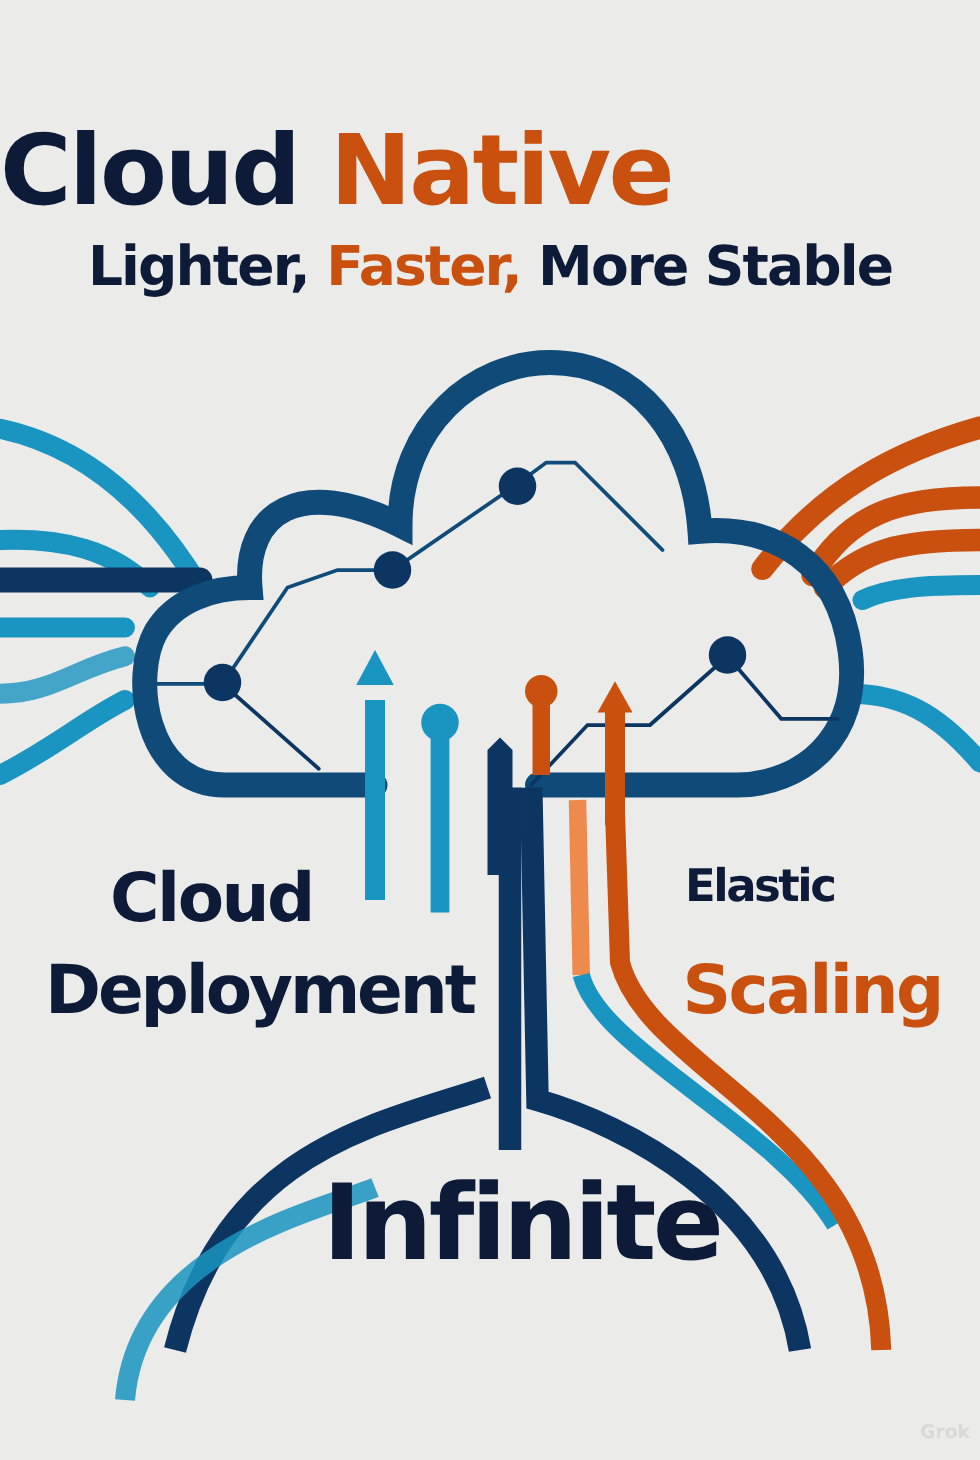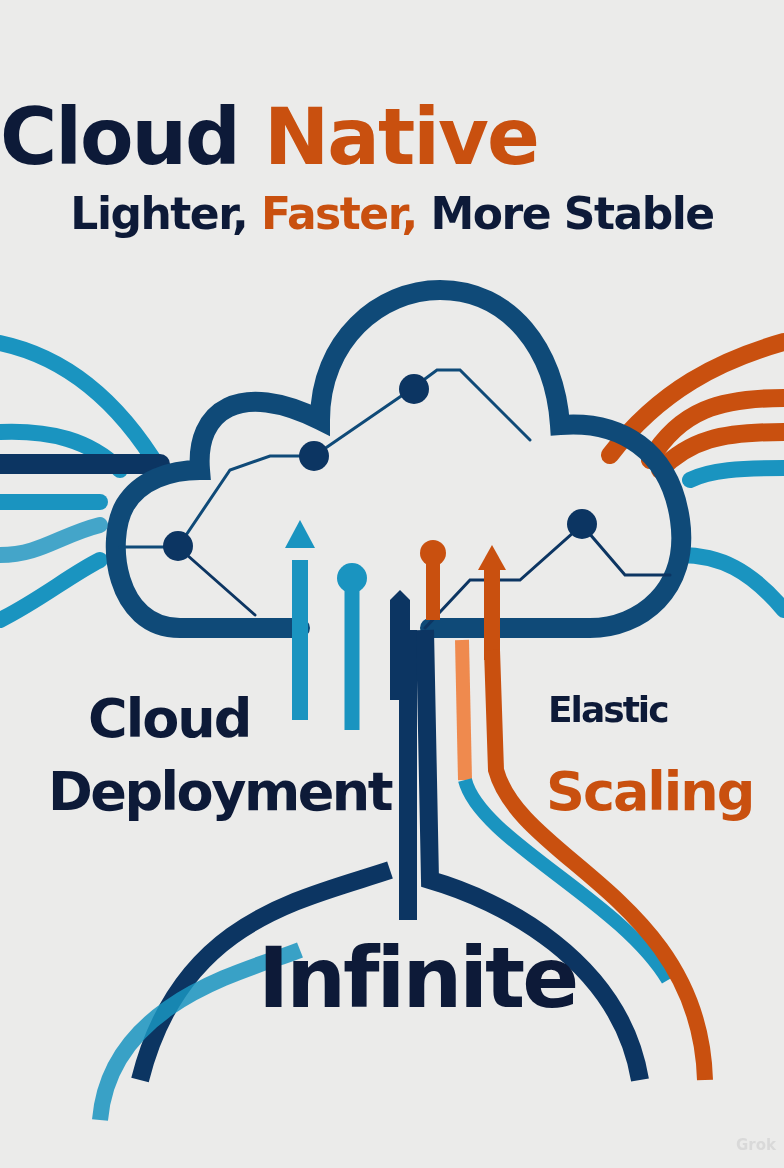--- a/index.html
+++ b/index.html
@@ -13,21 +13,21 @@
     svg.art { position: absolute; left: 0; top: 0; }
     .txt {
       position: absolute; font-weight: bold; letter-spacing: -1px;
       white-space: nowrap; line-height: 1;
     }
     .navy { color: #0d1a38; }
     .orange { color: #c9500f; }
     #title { left: 0; width: 784px; top: 98px; font-size: 78px; letter-spacing: -2px; }
     #subtitle { left: 0; width: 784px; text-align: center; top: 192px; font-size: 44px; letter-spacing: -1.5px; }
     #deploy1 { left: 88px; top: 692px; font-size: 54px; letter-spacing: -2px; }
-    #deploy2 { left: 48px; top: 765px; font-size: 54px; letter-spacing: -2.5px; }
+    #deploy2 { left: 36px; top: 765px; font-size: 54px; letter-spacing: -2.5px; }
     #elastic1 { left: 548px; top: 692px; font-size: 36px; letter-spacing: -2px; }
     #elastic2 { left: 546px; top: 765px; font-size: 54px; letter-spacing: -2px; }
     #inf1 { left: 258px; top: 936px; font-size: 84px; letter-spacing: -3px; }
     #inf2 { left: 163px; top: 1024px; font-size: 84px; letter-spacing: -3px; }
     #watermark {
       position: absolute; right: 8px; bottom: 14px; font-size: 15px;
       color: #d9d9d9; font-weight: bold;
     }
   </style>
 </head>

